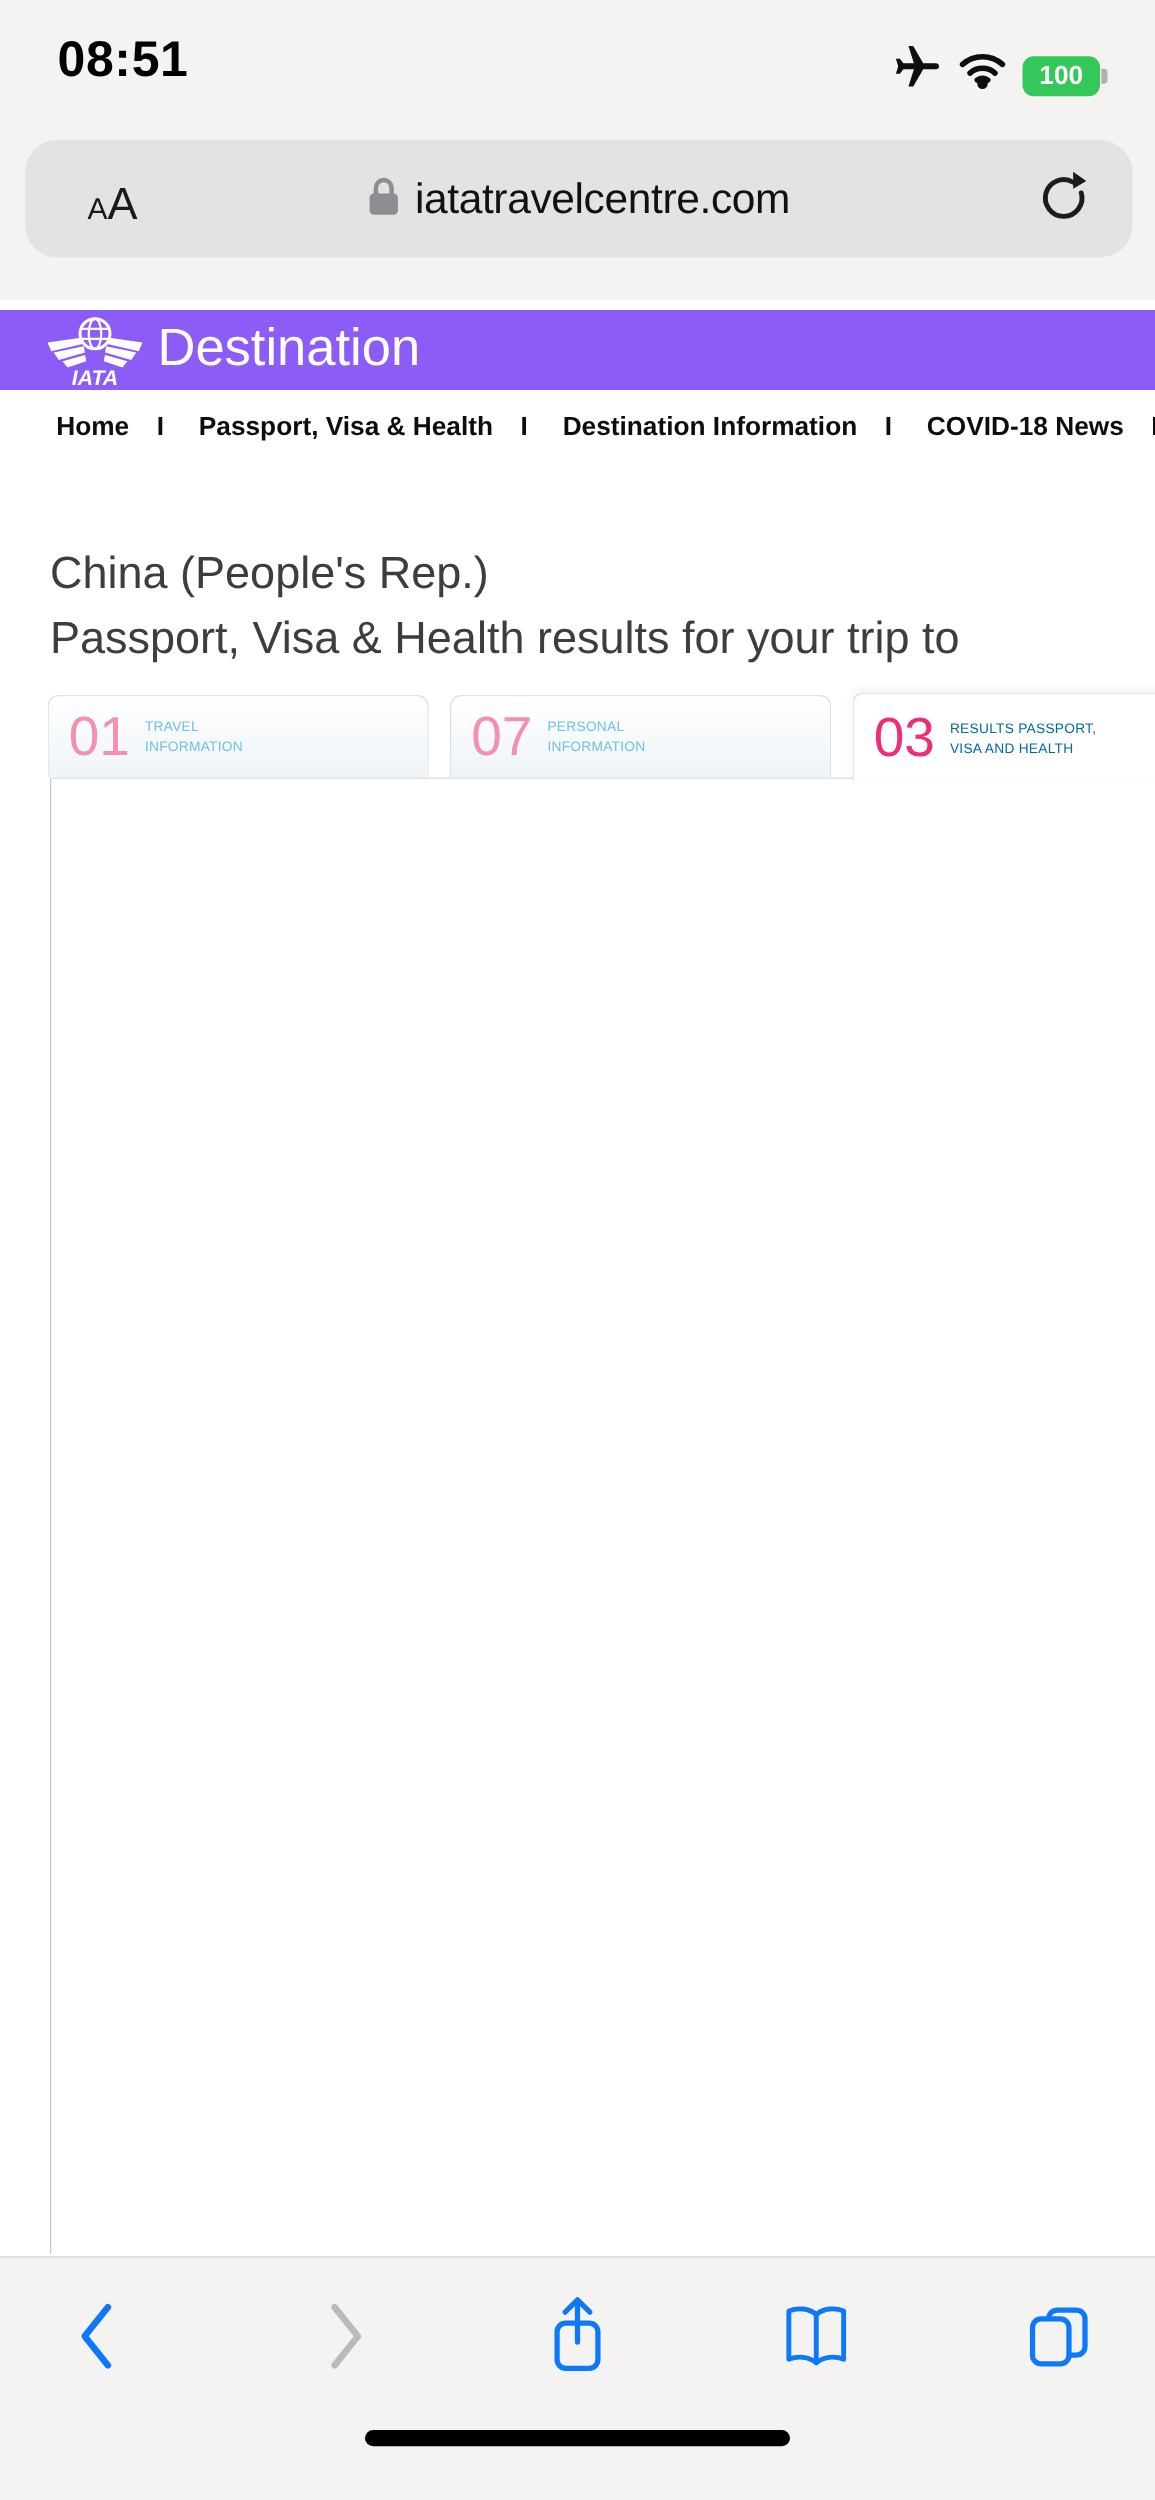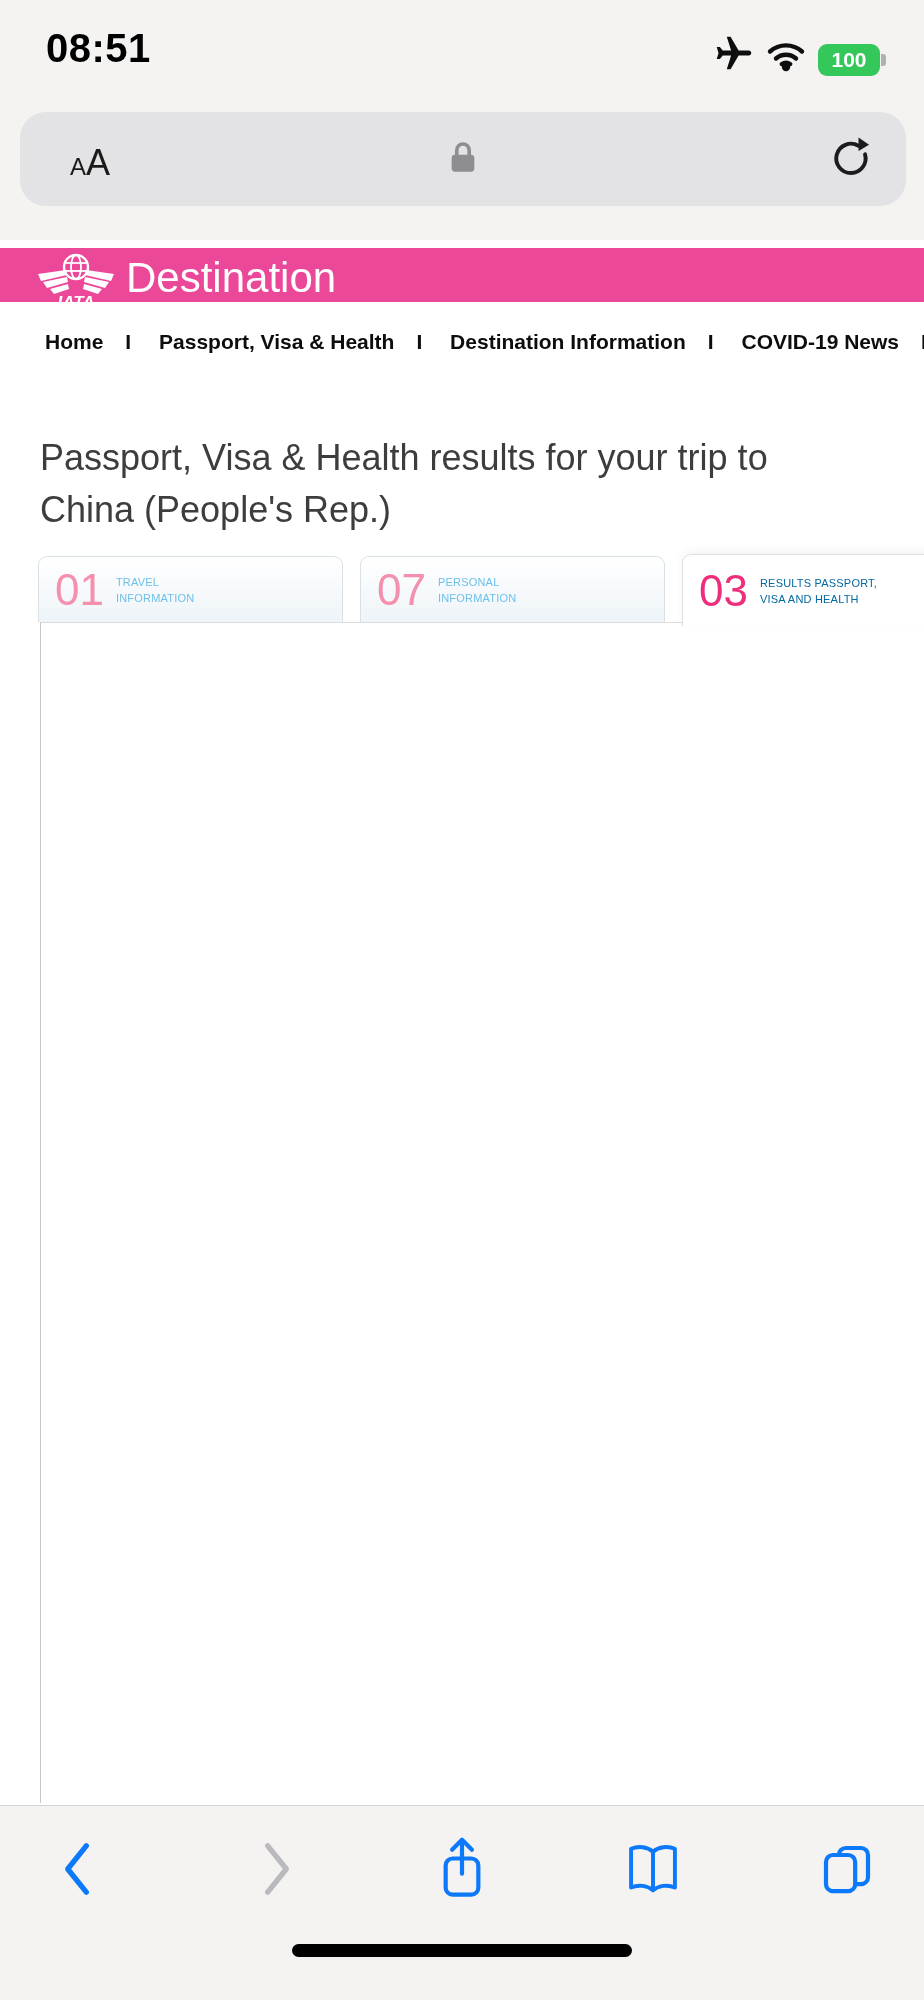--- a/index.html
+++ b/index.html
@@ -18,21 +18,21 @@
   .battery-nub{position:absolute;right:2px;top:10px;width:5px;height:12px;background:#adb3ad;border-radius:0 3px 3px 0;}
   .urlbar{position:absolute;left:20px;top:112px;width:886px;height:94px;background:#e3e2e4;border-radius:26px;}
   .reader-btn{position:absolute;left:50px;top:0;height:94px;display:flex;align-items:baseline;padding-top:30px;color:#1a1a1a;}
   .reader-btn .a-small{font-size:24px;}
   .reader-btn .a-big{font-size:36px;}
   .url-center{position:absolute;left:0;top:0;width:100%;height:94px;display:flex;align-items:center;justify-content:center;gap:12px;}
   .url-text{font-size:34px;color:#111;letter-spacing:-.3px;}
   .reload-btn{position:absolute;right:34px;top:25px;width:44px;height:44px;}
   
   .band-white{position:absolute;left:0;top:240px;width:924px;height:8px;background:#ffffff;}
-  .site-header{position:absolute;left:0;top:248px;width:924px;height:54px;background:#ec4899;display:flex;align-items:center;}
+  .site-header{position:absolute;left:0;top:248px;width:924px;height:64px;background:#8b5cf6;display:flex;align-items:center;}
   .iata-logo{position:absolute;left:34px;top:4px;}
   .brand{position:absolute;left:126px;top:6px;font-size:42px;color:#ffffff;font-weight:400;}
   
   .site-nav{position:absolute;left:0;top:312px;width:924px;height:118px;background:#fff;}
   .nav-row{position:absolute;white-space:nowrap;overflow:hidden;font-size:21px;font-weight:700;color:#0d0d0d;}
   .nav-row1{left:45px;top:18px;width:879px;}
   .nav-row2{left:65px;top:71px;width:850px;}
   .nav-item{margin-right:22px;cursor:pointer;}
   .nav-sep{margin-right:22px;font-weight:700;}
   
@@ -101,20 +101,21 @@
         <span class="a-small">A</span>
           <span class="a-big">A</span>
       </div>
       <div class="url-center">
         <span>
           <svg width="26" height="34" viewBox="0 0 22 30">
             <path d="M5.5 14V9a5.5 5.5 0 0 1 11 0v5" fill="none" stroke="#8d8d92" stroke-width="3.2"></path>
             <rect x="1" y="13" width="20" height="15" rx="3" fill="#8d8d92"></rect>
           </svg>
         </span>
+        <span class="url-text">iatatravelcentre.com</span>
       </div>
       <div class="reload-btn">
         <svg width="44" height="44" viewBox="0 0 36 36">
           <path d="M24.9 7.2 A12 12 0 1 0 30.3 14.2" fill="none" stroke="#1c1c1e" stroke-width="3.2" stroke-linecap="round"></path>
           <polygon points="24.2,0.8 25.8,11.8 33.6,5.6" fill="#1c1c1e" transform="rotate(8 28 6)"></polygon>
         </svg>
       </div>
     </div>
   </div>
 
@@ -137,28 +138,28 @@
       </svg>
     </div>
     <div class="brand">Destination</div>
   </div>
 
   <div class="site-nav">
     <div class="nav-row nav-row1">
       <span class="nav-item">Home</span><span class="nav-sep">I</span>
       <span class="nav-item">Passport, Visa &amp; Health</span><span class="nav-sep">I</span>
       <span class="nav-item">Destination Information</span><span class="nav-sep">I</span>
-      <span class="nav-item">COVID-19 News</span><span class="nav-sep">I</span>
+      <span class="nav-item">COVID-18 News</span><span class="nav-sep">I</span>
       
     </div>
   </div>
 
   <div class="page-title">
+    <div>China (People's Rep.)</div>
     <div>Passport, Visa &amp; Health results for your trip to</div>
-    <div>China (People's Rep.)</div>
   </div>
 
   <div class="tab" style="left:38px;">
     <span class="tab-num">01</span>
     <span class="tab-label">
       <div>TRAVEL</div>
         <div>INFORMATION</div>
     </span>
   </div>
   <div class="tab" style="left:360px;">

